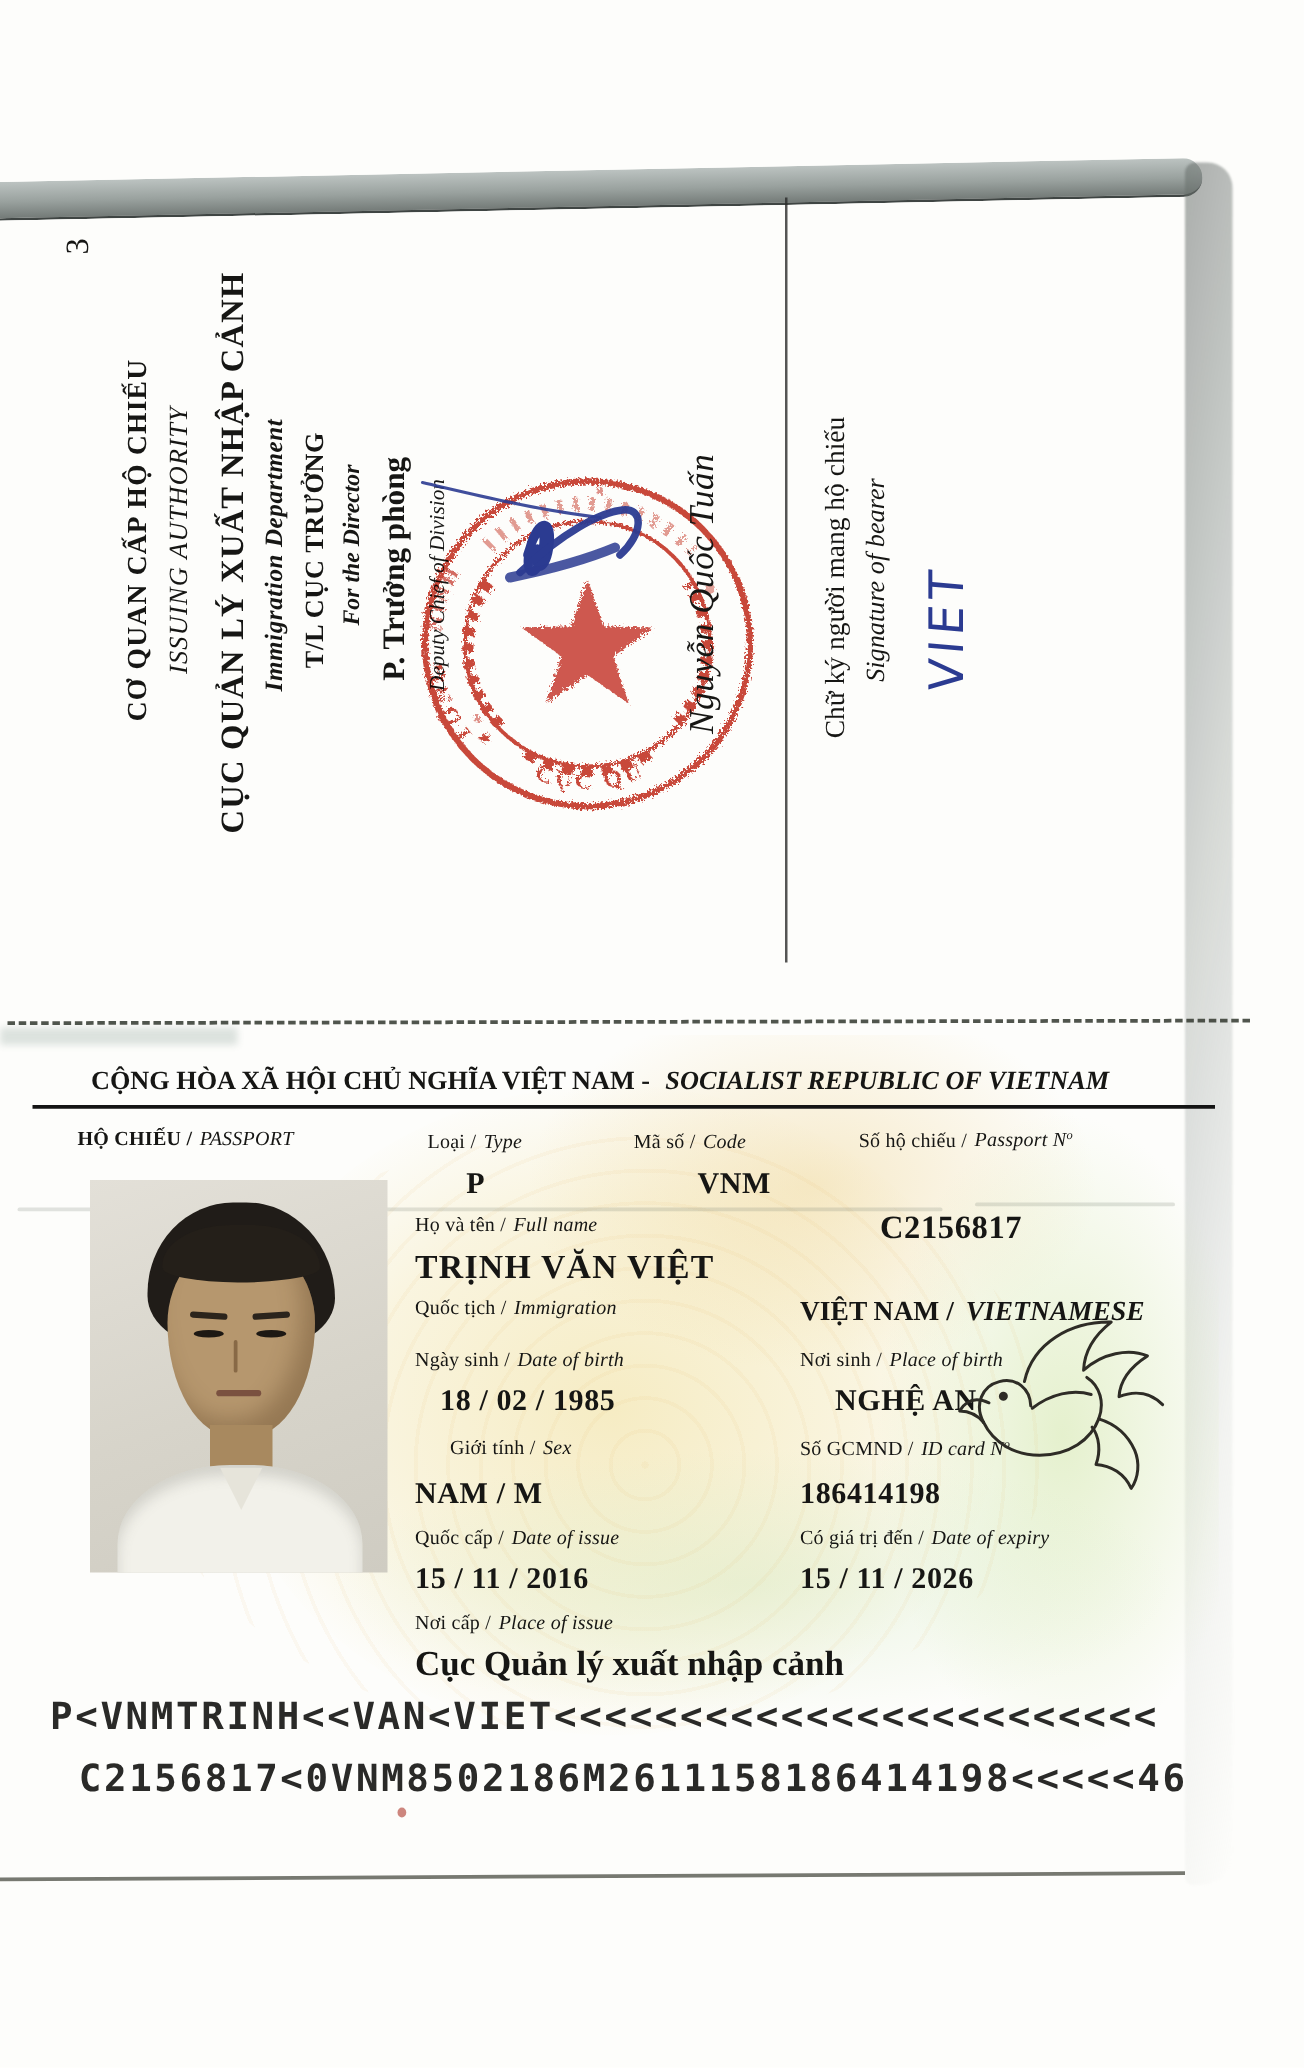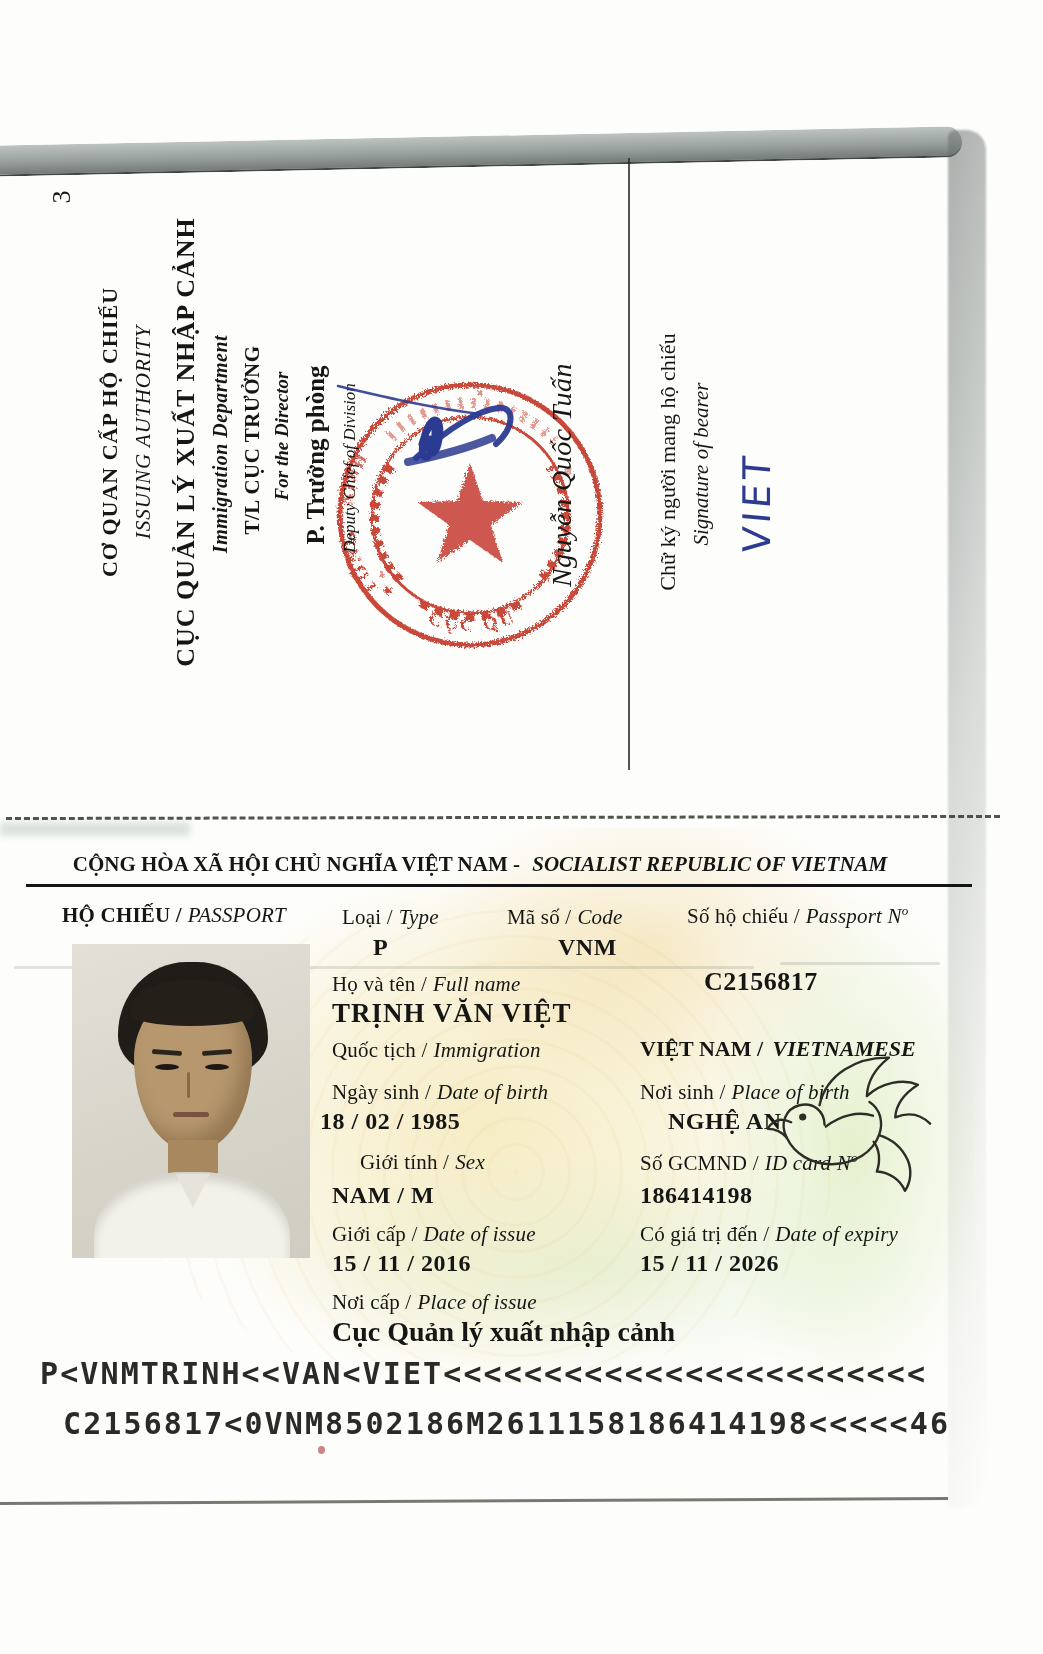--- a/index.html
+++ b/index.html
@@ -3,21 +3,21 @@
 <meta charset="utf-8">
 <style>
   html,body{margin:0;padding:0;}
   body{width:1043px;height:1654px;position:relative;background:#fdfdfb;overflow:hidden;
        font-family:"Liberation Serif","DejaVu Serif",serif;color:#161614;}
   .abs{position:absolute;}
   
   .rot{position:absolute;transform:translate(-50%,-50%) rotate(-90deg);white-space:nowrap;}
   .it{font-style:italic;}
   .b{font-weight:bold;}
-  .label{font-size:21px;letter-spacing:.2px;white-space:nowrap;}
+  .label{font-size:16px;letter-spacing:.2px;white-space:nowrap;}
   .label .en{margin-left:6px;}
   .val{font-weight:bold;font-size:24px;letter-spacing:.5px;white-space:nowrap;}
   .mrz{position:absolute;left:40px;font-family:"DejaVu Sans Mono",monospace;
        font-size:30px;font-weight:bold;letter-spacing:2.1px;color:#2a2a28;white-space:nowrap;}
   sup{font-size:.62em;font-style:italic;}
   
   .streak{position:absolute;height:3px;background:#7d8277;opacity:.22;border-radius:2px;}
   
   .photo{position:absolute;left:72px;top:944px;width:238px;height:314px;overflow:hidden;
          background:linear-gradient(160deg,#e3e0d8 0%,#d7d4ca 55%,#cfccc2 100%);}
@@ -176,29 +176,29 @@
   <span>Họ và tên /</span><span class="it en">Full name</span>
 </div>
 <div class="abs val" style="left:332px;top:998px;font-size:27px;letter-spacing:1px;">TRỊNH VĂN VIỆT</div>
 
 <div class="abs label" style="left:332px;top:1038px;">
   <span>Quốc tịch /</span><span class="it en">Immigration</span>
 </div>
 <div class="abs label" style="left:332px;top:1080px;">
   <span>Ngày sinh /</span><span class="it en">Date of birth</span>
 </div>
-<div class="abs val" style="left:320px;top:1108px;">18 / 02 / 1985</div>
+<div class="abs val" style="left:352px;top:1108px;">18 / 02 / 1985</div>
 
 <div class="abs label" style="left:332px;top:1150px;margin-left:28px;">
   <span>Giới tính /</span><span class="it en">Sex</span>
 </div>
 <div class="abs val" style="left:332px;top:1182px;">NAM / M</div>
 
 <div class="abs label" style="left:332px;top:1222px;">
-  <span>Giới cấp /</span><span class="it en">Date of issue</span>
+  <span>Quốc cấp /</span><span class="it en">Date of issue</span>
 </div>
 <div class="abs val" style="left:332px;top:1250px;">15 / 11 / 2016</div>
 
 <div class="abs label" style="left:332px;top:1290px;">
   <span>Nơi cấp /</span><span class="it en">Place of issue</span>
 </div>
 <div class="abs" style="left:332px;top:1316px;font-size:28px;font-weight:600;white-space:nowrap;">Cục Quản lý xuất nhập cảnh</div>
 
 <div class="abs" style="left:640px;top:1036px;font-size:22px;white-space:nowrap;">
   <span class="b">VIỆT NAM /</span>

